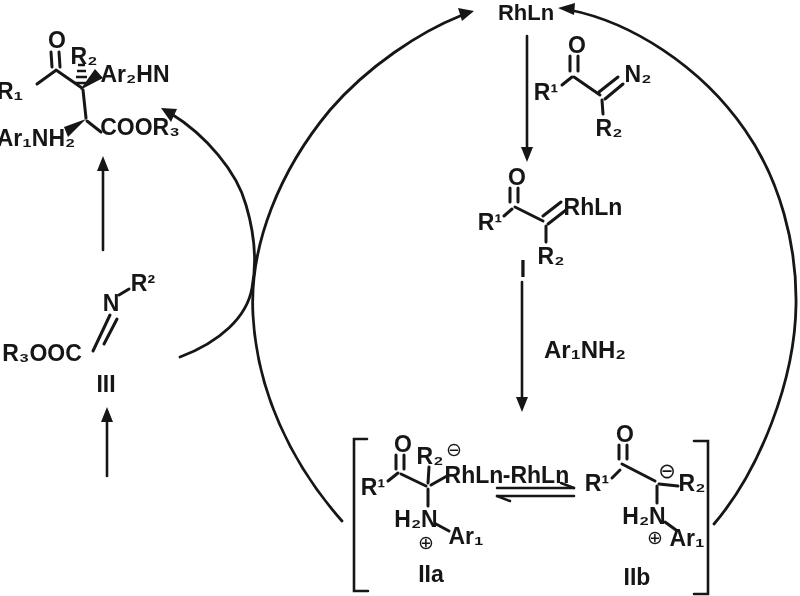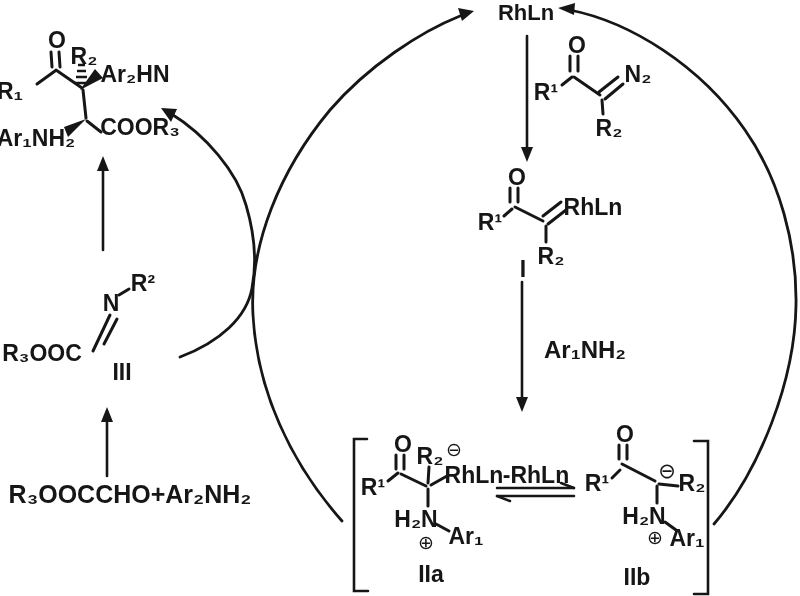--- a/index.html
+++ b/index.html
@@ -122,21 +122,20 @@
     <g stroke="#161616" stroke-width="3" stroke-linecap="round">
       <line x1="119" y1="295" x2="129" y2="289"></line>
       <line x1="93" y1="351" x2="110" y2="315"></line>
       <line x1="104" y1="344" x2="117" y2="319"></line>
     </g>
   </svg>
 
   <div class="lbl s22" style="left:526px;top:13px;">RhLn</div>
   <div class="lbl s24" style="left:585px;top:350px;">Ar₁NH₂</div>
   <div class="lbl s23" style="left:536px;top:475px;">-RhLn</div>
-  <div class="lbl s25" style="left:130px;top:494px;">R₃OOCCHO+Ar₂NH₂</div>
 
   <div class="lbl s23" style="left:57px;top:40px;">O</div>
   <div class="lbl s23" style="left:10px;top:91px;">R₁</div>
   <div class="lbl s23" style="left:84px;top:56px;">R₂</div>
   <div class="lbl s23" style="left:135px;top:74px;">Ar₂HN</div>
   <div class="lbl s23" style="left:36px;top:138px;">Ar₁NH₂</div>
   <div class="lbl s23" style="left:140px;top:127px;">COOR₃</div>
 
   <div class="lbl s23" style="left:577px;top:45px;">O</div>
   <div class="lbl s23" style="left:546px;top:92px;">R¹</div>
@@ -164,15 +163,15 @@
   <div class="lbl chargeL" style="left:667px;top:470px;">⊖</div>
   <div class="lbl s23" style="left:692px;top:483px;">R₂</div>
   <div class="lbl s23" style="left:644px;top:516px;">H₂N</div>
   <div class="lbl charge" style="left:655px;top:537px;">⊕</div>
   <div class="lbl s23" style="left:687px;top:538px;">Ar₁</div>
   <div class="lbl s23" style="left:637px;top:577px;">IIb</div>
 
   <div class="lbl s23" style="left:111px;top:303px;">N</div>
   <div class="lbl s23" style="left:143px;top:283px;text-align:right;">R²</div>
   <div class="lbl s23" style="left:42px;top:353px;">R₃OOC</div>
-  <div class="lbl s23" style="left:106px;top:372px;margin-left:16px;">III</div>
+  <div class="lbl s23" style="left:106px;top:384px;">III</div>
 
 </div>
 
 </body></html>

